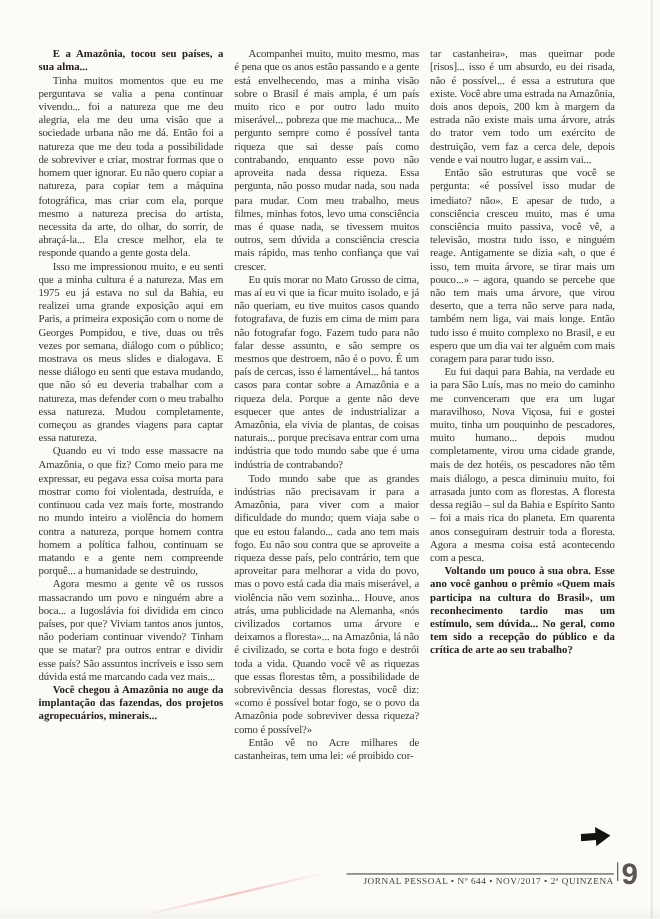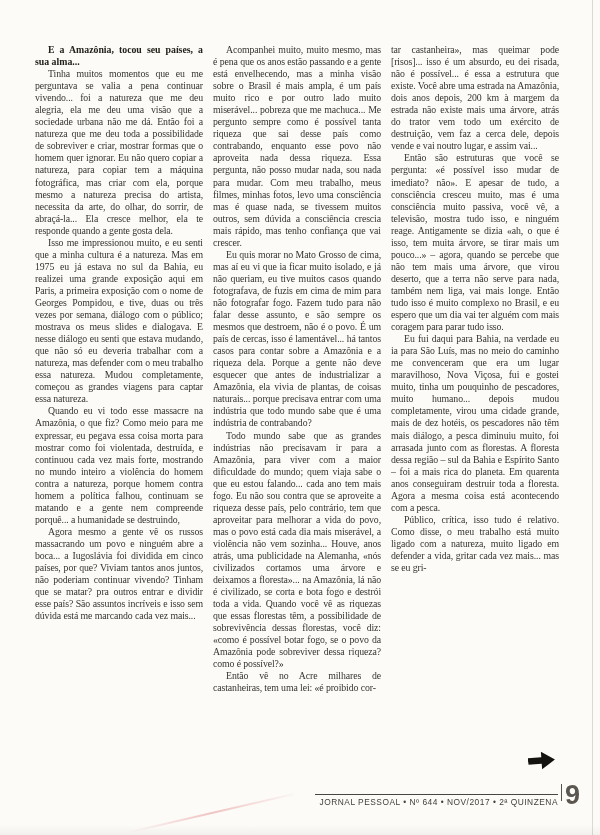--- a/index.html
+++ b/index.html
@@ -64,21 +64,21 @@
     transform: rotate(-4deg);
   }
   
   .footer-rule {
     position: absolute; left: 315px; top: 794px; width: 243px; height: 1px;
     background: #49463f;
   }
   .footer-text {
     position: absolute; top: 797px; left: 240px; width: 318px;
     text-align: right;
-    font-family: Liberation Sans, sans-serif;
+    font-family: Liberation Serif, serif;
     font-size: 8.4px; letter-spacing: 0.5px;
     color: #43403a;
     white-space: nowrap;
   }
   .footer-tick {
     position: absolute; left: 561px; top: 784px; width: 1.4px; height: 17px;
     background: #55524b;
   }
   .page-number {
     position: absolute; left: 565px; top: 780px;
@@ -92,32 +92,33 @@
 
 <div class="page">
 
   <div class="columns">
       <div class="col">
         <p class="para question indent">E a Amazônia, tocou seu países, a sua alma...</p>
         <p class="para body indent">Tinha muitos momentos que eu me perguntava se valia a pena continuar vivendo... foi a natureza que me deu alegria, ela me deu uma visão que a sociedade urbana não me dá. Então foi a natureza que me deu toda a possibilidade de sobreviver e criar, mostrar formas que o homem quer ignorar. Eu não quero copiar a natureza, para copiar tem a máquina fotográfica, mas criar com ela, porque mesmo a natureza precisa do artista, necessita da arte, do olhar, do sorrir, de abraçá-la... Ela cresce melhor, ela te responde quando a gente gosta dela.</p>
         <p class="para body indent">Isso me impressionou muito, e eu senti que a minha cultura é a natureza. Mas em 1975 eu já estava no sul da Bahia, eu realizei uma grande exposição aqui em Paris, a primeira exposição com o nome de Georges Pompidou, e tive, duas ou três vezes por semana, diálogo com o público; mostrava os meus slides e dialogava. E nesse diálogo eu senti que estava mudando, que não só eu deveria trabalhar com a natureza, mas defender com o meu trabalho essa natureza. Mudou completamente, começou as grandes viagens para captar essa natureza.</p>
         <p class="para body indent">Quando eu vi todo esse massacre na Amazônia, o que fiz? Como meio para me expressar, eu pegava essa coisa morta para mostrar como foi violentada, destruída, e continuou cada vez mais forte, mostrando no mundo inteiro a violência do homem contra a natureza, porque homem contra homem a política falhou, continuam se matando e a gente nem compreende porquê... a humanidade se destruindo,</p>
         <p class="para body indent">Agora mesmo a gente vê os russos massacrando um povo e ninguém abre a boca... a Iugoslávia foi dividida em cinco países, por que? Viviam tantos anos juntos, não poderiam continuar vivendo? Tinham que se matar? pra outros entrar e dividir esse país? São assuntos incríveis e isso sem dúvida está me marcando cada vez mais...</p>
+        <p class="para question indent">Você chegou à Amazônia no auge da implantação das fazendas, dos projetos agropecuários, minerais...</p>
       </div>
       <div class="col">
         <p class="para body indent">Acompanhei muito, muito mesmo, mas é pena que os anos estão passando e a gente está envelhecendo, mas a minha visão sobre o Brasil é mais ampla, é um país muito rico e por outro lado muito miserável... pobreza que me machuca... Me pergunto sempre como é possível tanta riqueza que sai desse país como contrabando, enquanto esse povo não aproveita nada dessa riqueza. Essa pergunta, não posso mudar nada, sou nada para mudar. Com meu trabalho, meus filmes, minhas fotos, levo uma consciência mas é quase nada, se tivessem muitos outros, sem dúvida a consciência crescia mais rápido, mas tenho confiança que vai crescer.</p>
         <p class="para body indent">Eu quis morar no Mato Grosso de cima, mas aí eu vi que ia ficar muito isolado, e já não queriam, eu tive muitos casos quando fotografava, de fuzis em cima de mim para não fotografar fogo. Fazem tudo para não falar desse assunto, e são sempre os mesmos que destroem, não é o povo. É um país de cercas, isso é lamentável... há tantos casos para contar sobre a Amazônia e a riqueza dela. Porque a gente não deve esquecer que antes de industrializar a Amazônia, ela vivia de plantas, de coisas naturais... porque precisava entrar com uma indústria que todo mundo sabe que é uma indústria de contrabando?</p>
         <p class="para body indent">Todo mundo sabe que as grandes indústrias não precisavam ir para a Amazônia, para viver com a maior dificuldade do mundo; quem viaja sabe o que eu estou falando... cada ano tem mais fogo. Eu não sou contra que se aproveite a riqueza desse país, pelo contrário, tem que aproveitar para melhorar a vida do povo, mas o povo está cada dia mais miserável, a violência não vem sozinha... Houve, anos atrás, uma publicidade na Alemanha, «nós civilizados cortamos uma árvore e deixamos a floresta»... na Amazônia, lá não é civilizado, se corta e bota fogo e destrói toda a vida. Quando você vê as riquezas que essas florestas têm, a possibilidade de sobrevivência dessas florestas, você diz: «como é possível botar fogo, se o povo da Amazônia pode sobreviver dessa riqueza? como é possível?»</p>
         <p class="para body indent">Então vê no Acre milhares de castanheiras, tem uma lei: «é proibido cor-</p>
       </div>
       <div class="col">
         <p class="para body">tar castanheira», mas queimar pode [risos]... isso é um absurdo, eu dei risada, não é possível... é essa a estrutura que existe. Você abre uma estrada na Amazônia, dois anos depois, 200 km à margem da estrada não existe mais uma árvore, atrás do trator vem todo um exército de destruição, vem faz a cerca dele, depois vende e vai noutro lugar, e assim vai...</p>
         <p class="para body indent">Então são estruturas que você se pergunta: «é possível isso mudar de imediato? não». E apesar de tudo, a consciência cresceu muito, mas é uma consciência muito passiva, você vê, a televisão, mostra tudo isso, e ninguém reage. Antigamente se dizia «ah, o que é isso, tem muita árvore, se tirar mais um pouco...» – agora, quando se percebe que não tem mais uma árvore, que virou deserto, que a terra não serve para nada, também nem liga, vai mais longe. Então tudo isso é muito complexo no Brasil, e eu espero que um dia vai ter alguém com mais coragem para parar tudo isso.</p>
         <p class="para body indent">Eu fui daqui para Bahia, na verdade eu ia para São Luís, mas no meio do caminho me convenceram que era um lugar maravilhoso, Nova Viçosa, fui e gostei muito, tinha um pouquinho de pescadores, muito humano... depois mudou completamente, virou uma cidade grande, mais de dez hotéis, os pescadores não têm mais diálogo, a pesca diminuiu muito, foi arrasada junto com as florestas. A floresta dessa região – sul da Bahia e Espírito Santo – foi a mais rica do planeta. Em quarenta anos conseguiram destruir toda a floresta. Agora a mesma coisa está acontecendo com a pesca.</p>
-        <p class="para body indent">Público, crítica, isso tudo é relativo. Como disse, o meu trabalho está muito ligado com a natureza, muito ligado em defender a vida, gritar cada vez mais... mas se eu gri-</p>
+        <p class="para question indent">Voltando um pouco à sua obra. Esse ano você ganhou o prêmio «Quem mais participa na cultura do Brasil», um reconhecimento tardio mas um estímulo, sem dúvida... No geral, como tem sido a recepção do público e da crítica de arte ao seu trabalho?</p>
       </div>
     </div>
 
   <div class="cont-arrow"></div>
 
   <div class="footer-rule"></div>
   <div class="footer-text">JORNAL PESSOAL • Nº 644 • NOV/2017 • 2ª QUINZENA</div>
   <div class="footer-tick"></div>
   <div class="page-number">9</div>
 

